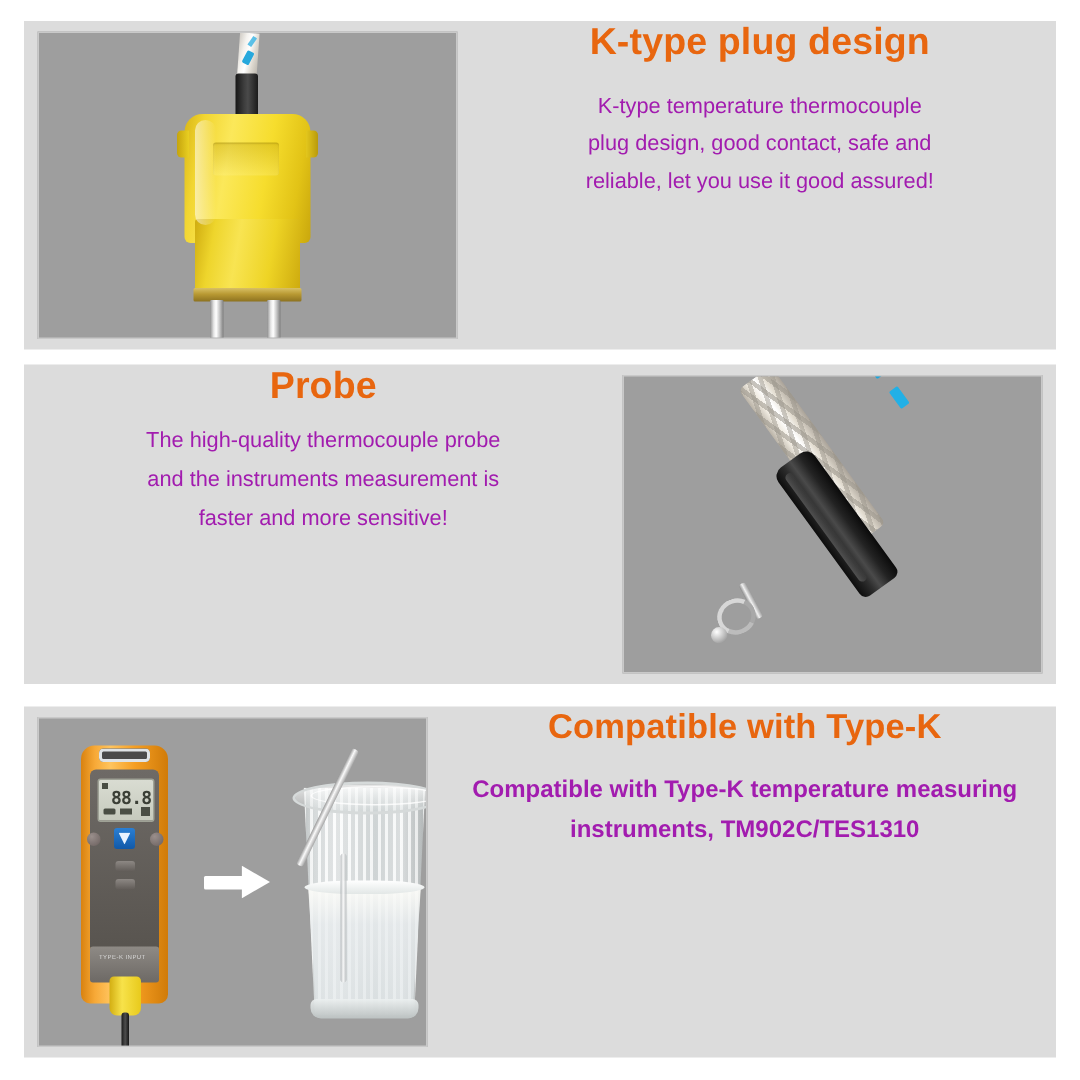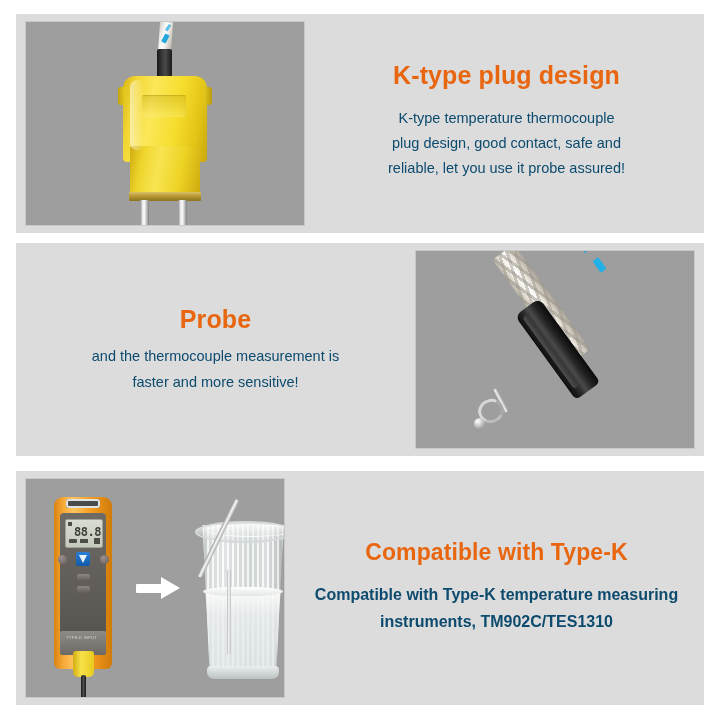--- a/index.html
+++ b/index.html
@@ -28,40 +28,40 @@
     border:1px solid #c9c9c9;
     overflow:hidden;
     flex:0 0 auto;
   }
   #photo-1{width:280px;height:205px;margin:7px 0 0 9px;}
   #photo-2{width:280px;height:199px;margin:7px 9px 0 0;}
   #photo-3{width:260px;height:220px;margin:7px 0 0 9px;}
 
   .textcol{
     flex:1 1 auto;
-    display:flex;flex-direction:column;align-items:center;justify-content:center;
+    display:flex;flex-direction:column;align-items:center;
     box-sizing:border-box;
     text-align:center;
   }
   #text-1{padding:0 14px 6px 18px;}
   #text-2{padding:0 14px 0 14px;}
   #text-3{padding:0 16px 2px 20px;}
 
   .head{
     color:#e8660f;
     font-weight:bold;
     letter-spacing:.1px;
     white-space:nowrap;
   }
   #head-1{font-size:25px;margin-bottom:16px;}
   #head-2{font-size:25px;margin-bottom:9px;}
   #head-3{font-size:23px;margin-bottom:15px;}
 
   .body{
-    color:#0c4a6e;
+    color:#a21caf;
     font-size:14.5px;
     line-height:25px;
   }
   #body-2{font-size:14.5px;line-height:26px;}
   #body-3{font-size:16px;line-height:27px;font-weight:bold;}
   .body div{white-space:nowrap;}
 
   
   .p1-cable{
     position:absolute;left:133px;top:0px;width:13px;height:30px;
@@ -320,31 +320,32 @@
       <div class="p1-base"></div>
       <div class="p1-prong a"></div>
       <div class="p1-prong b"></div>
     </div>
 
     <div class="textcol" id="text-1">
       <div class="head" id="head-1">K-type plug design</div>
       <div class="body" id="body-1">
         <div>K-type temperature thermocouple</div>
         <div>plug design, good contact, safe and</div>
-        <div>reliable, let you use it probe assured!</div>
+        <div>reliable, let you use it good assured!</div>
       </div>
     </div>
   </div>
 
   <div class="panel" id="panel-2">
 
     <div class="textcol" id="text-2">
       <div class="head" id="head-2">Probe</div>
       <div class="body" id="body-2">
-        <div>and the thermocouple measurement is</div>
+        <div>The high-quality thermocouple probe</div>
+        <div>and the instruments measurement is</div>
         <div>faster and more sensitive!</div>
       </div>
     </div>
 
     <div class="photo" id="photo-2">
       <div class="p2-braid"></div>
       <div class="p2-blue1"></div>
       <div class="p2-blue2"></div>
 
       <div class="p2-shrink"></div>

